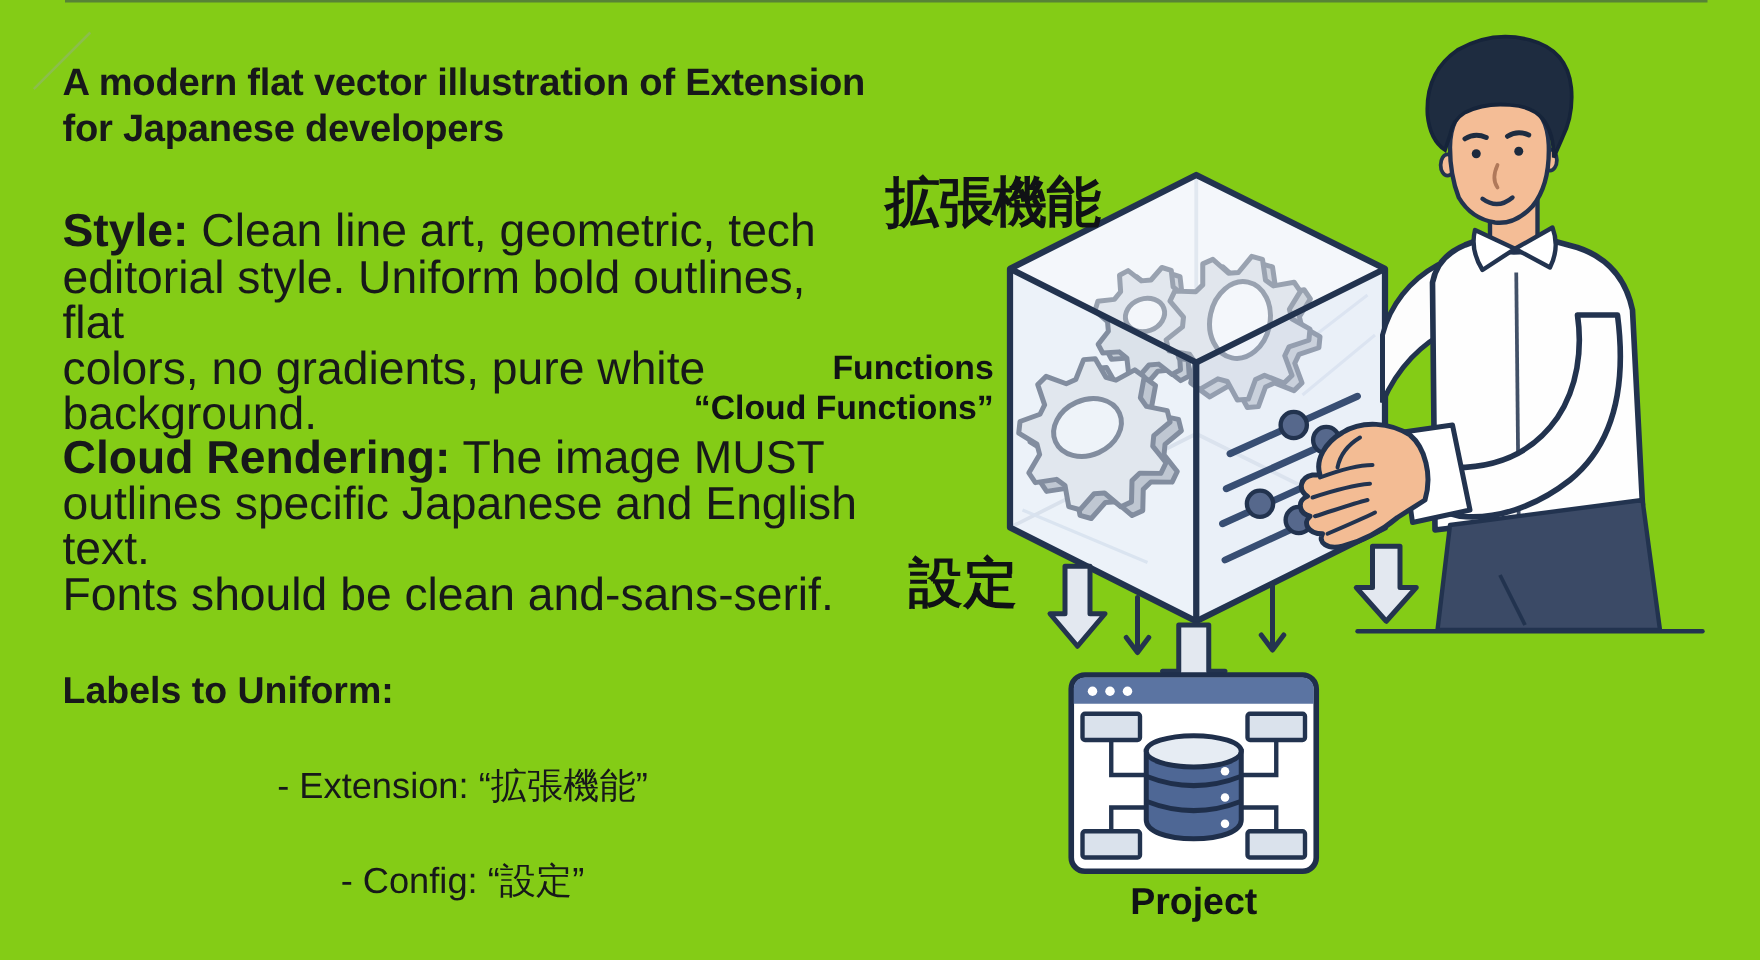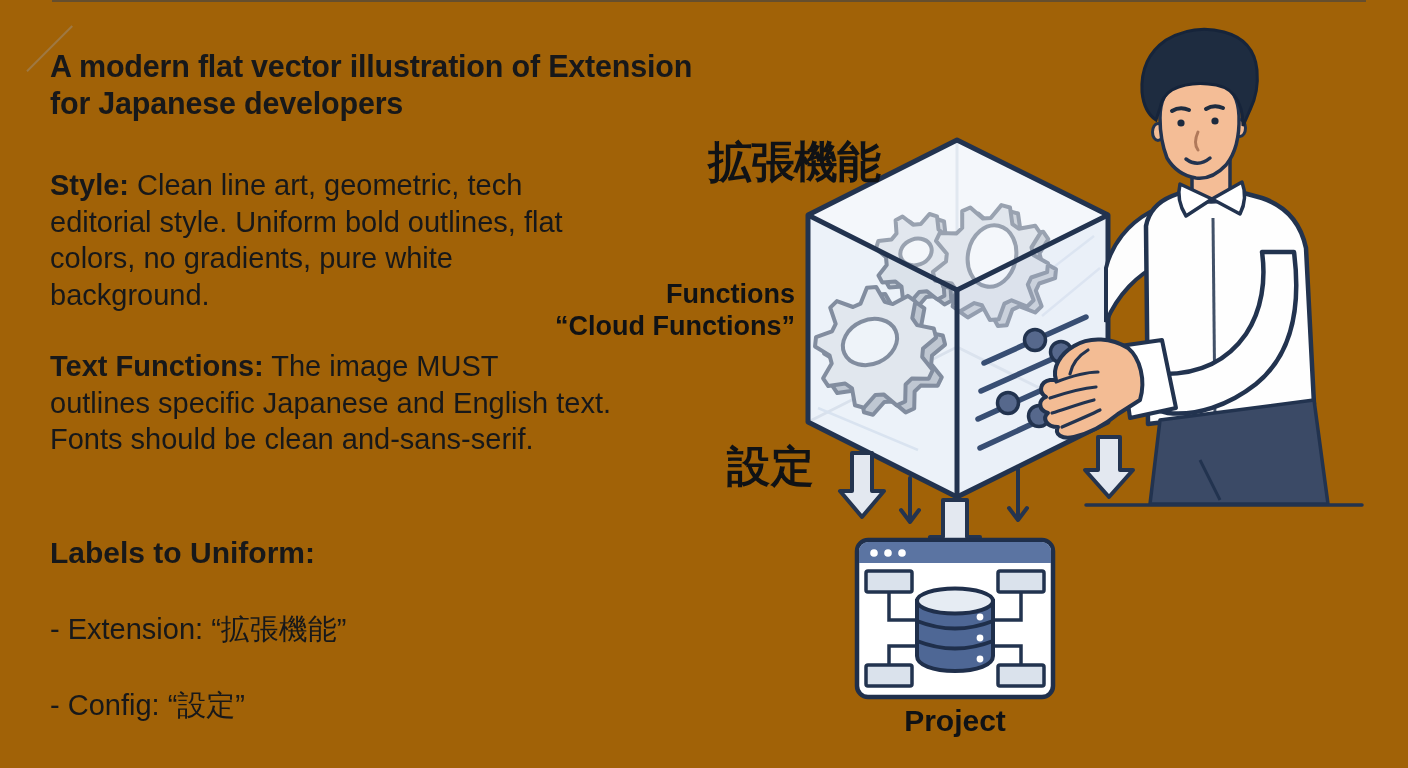--- a/index.html
+++ b/index.html
@@ -1,32 +1,32 @@
 <!DOCTYPE html>
 <html><head>
 <meta charset="utf-8">
 <style>
   html,body{margin:0;padding:0;}
   .canvas{
     position:relative;width:1408px;height:768px;overflow:hidden;
-    background:#a16207;
+    background:#84cc16;
     font-family:"Liberation Sans","DejaVu Sans",sans-serif;
     color:#17181a;
   }
   .top-hairline{position:absolute;left:52px;top:0;width:1314px;height:2px;background:#2a3a55;opacity:.5;}
   .corner-fold{position:absolute;left:-6px;top:-6px;width:64px;height:64px;border-right:2px solid #9aa4b2;opacity:.35;transform:rotate(45deg);}
   .panel-block{position:absolute;left:50px;white-space:pre-line;}
   .title{top:48px;width:720px;font-size:30.5px;line-height:37px;font-weight:700;letter-spacing:-.2px;}
-  .para{font-size:29px;line-height:36.5px;width:640px;}
+  .para{font-size:37px;line-height:36.5px;width:640px;}
   .p-style{top:167px;}
   .p-render{top:348px;}
   .p-labels{top:496px;font-size:29px;line-height:38px;width:640px;}
   .lead{font-weight:700;}
   .labels-head{font-weight:700;font-size:30px;display:block;}
-  .label-item{display:block;}
+  .label-item{display:block;text-align:center;}
   svg{position:absolute;left:0;top:0;}
   svg text{font-family:"Liberation Sans","DejaVu Sans",sans-serif;fill:#101215;}
   .jp-big{font-size:44px;font-weight:800;letter-spacing:-1px;}
   .jp-mid{font-size:43px;font-weight:800;letter-spacing:1px;}
   .en-side{font-size:27px;font-weight:600;}
   .proj{font-size:30px;font-weight:700;}
 </style>
 </head>
 <body>
 
@@ -35,21 +35,21 @@
   <div class="corner-fold"></div>
 
   <div class="panel-block title">A modern flat vector illustration of Extension
 for Japanese developers</div>
 
   <div class="panel-block para p-style"><span class="lead">Style:</span><span> Clean line art, geometric, tech
 editorial style. Uniform bold outlines, flat
 colors, no gradients, pure white
 background.</span></div>
 
-  <div class="panel-block para p-render"><span class="lead">Text Functions:</span><span> The image MUST
+  <div class="panel-block para p-render"><span class="lead">Cloud Rendering:</span><span> The image MUST
 outlines specific Japanese and English text.
 Fonts should be clean and-sans-serif.</span></div>
 
   <div class="panel-block p-labels">
     <span class="labels-head">Labels to Uniform:</span>
     <span class="label-item">- Extension: “拡張機能”</span>
     <span class="label-item">- Config: “設定”</span>
   </div>
 
   <svg width="1408" height="768" viewBox="0 0 1408 768">

